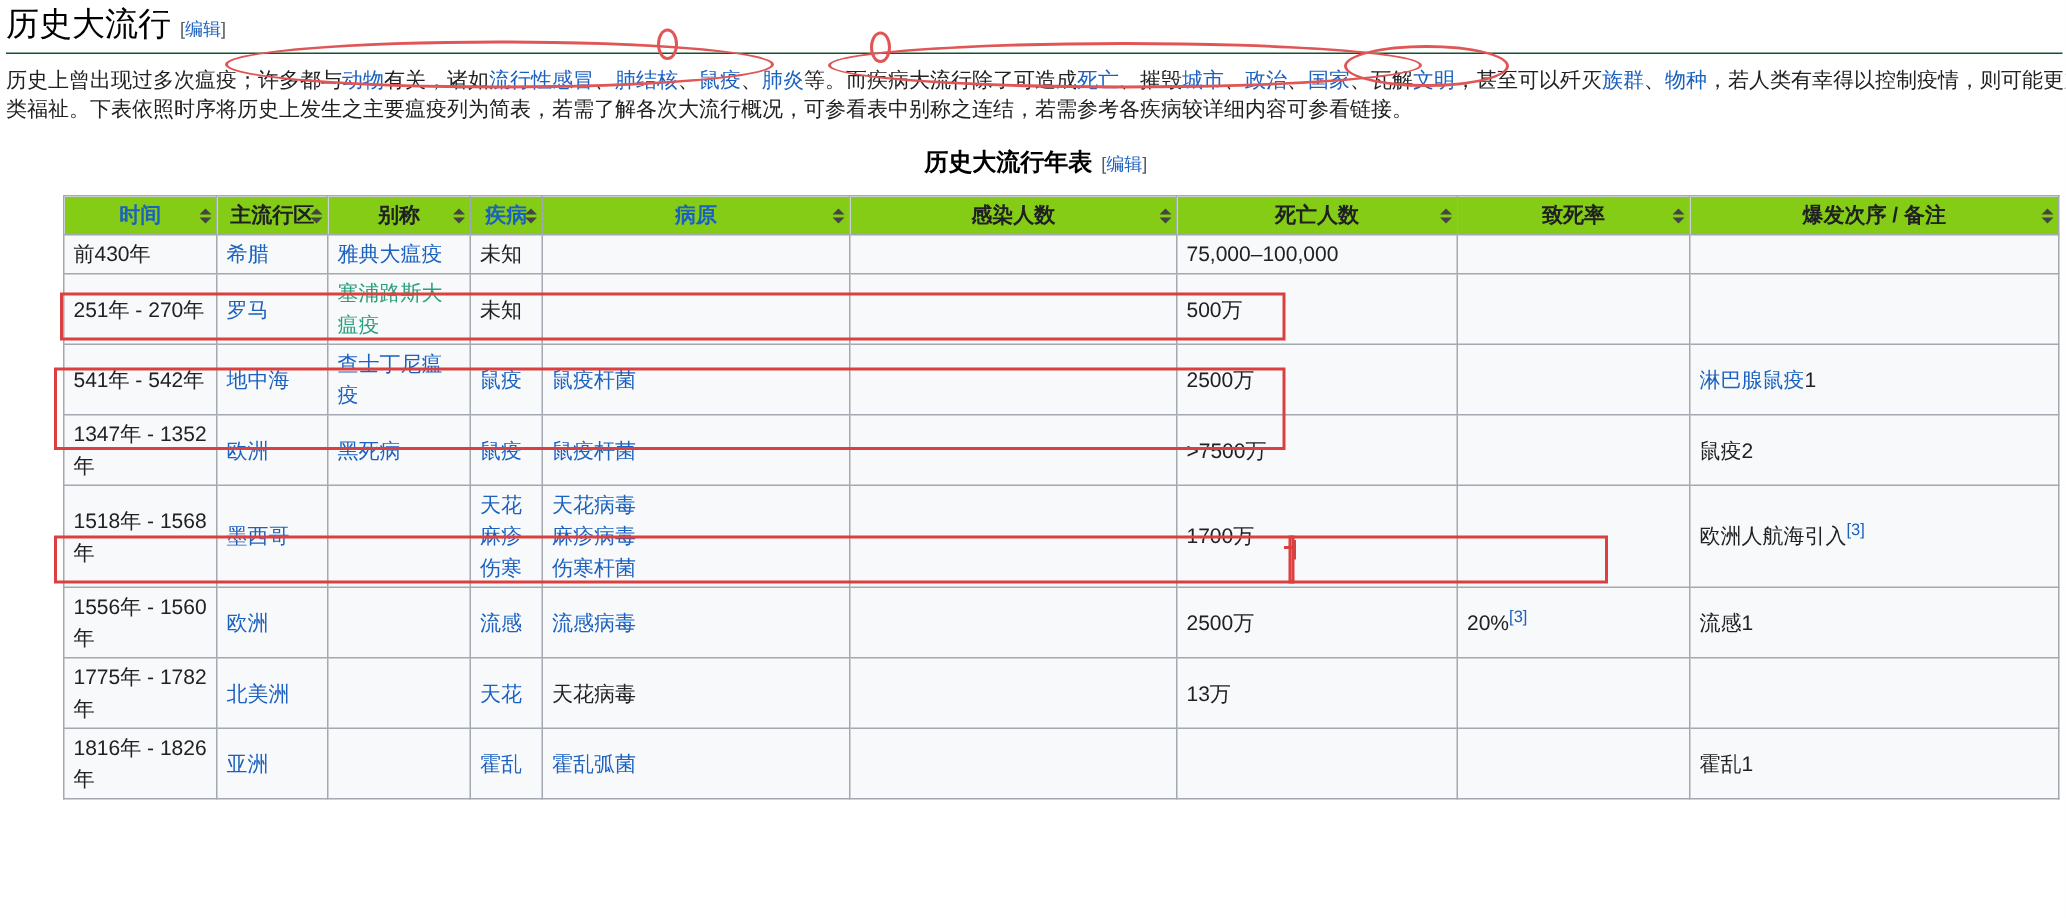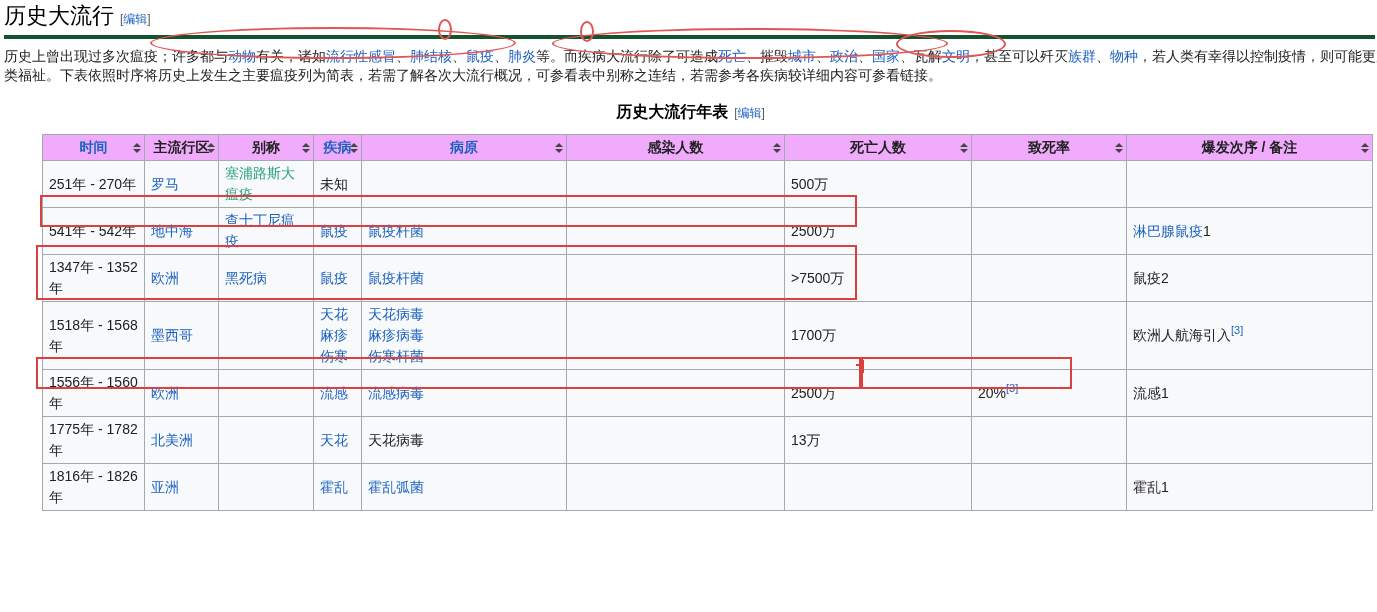--- a/index.html
+++ b/index.html
@@ -6,21 +6,21 @@
   body{
     position:relative;
     width:1377px;height:612px;overflow:hidden;
     font-family:"Liberation Sans","DejaVu Sans",sans-serif;
     font-size:14px;color:#202122;
   }
   .content{padding-left:4px;}
   h1.page-title{
     margin:0;padding:3px 0 3px 0;
     font-size:22px;font-weight:400;color:#000;
-    border-bottom:4px solid #14532d;
+    border-bottom:1px solid #14532d;
     width:1371px;line-height:26px;
   }
   .edit-section{font-size:12px;font-weight:400;margin-left:6px;white-space:nowrap;}
   .edit-bracket{color:#54595d;}
   a.edit-link,.k-link{color:#1b61c0;text-decoration:none;cursor:pointer;}
   .k-green{color:#2aa17e;cursor:pointer;}
   .k-plain{color:#202122;}
   sup.k-ref{color:#1b61c0;font-size:11px;line-height:1;cursor:pointer;}
   .intro{margin-top:8px;}
   .intro-line{white-space:nowrap;overflow:hidden;line-height:19px;width:1373px;}
@@ -34,21 +34,21 @@
   }
   .pandemic-table th,.pandemic-table td{
     border:1px solid #a2a9b1;
     padding:2px 6px;
     box-sizing:border-box;
     vertical-align:middle;
     text-align:left;
     overflow:hidden;
   }
   .pandemic-table th{
-    background:#f0abfc;
+    background:#84cc16;
     text-align:center;
     font-weight:700;
     height:26px;
     position:relative;
     cursor:pointer;
   }
   .pandemic-table td{height:25px;line-height:21px;}
   .sort{
     position:absolute;right:3px;top:50%;
     transform:translateY(-50%);
@@ -123,20 +123,31 @@
               <i class="dn"></i>
             </span></th>
           <th><span class="k-plain">爆发次序 / 备注</span><span class="sort">
               <i class="up"></i>
               <i class="dn"></i>
             </span></th>
         </tr>
     </thead>
     <tbody>
         <tr>
+          <td><span class="k-plain">前430年</span></td>
+          <td><span class="k-link">希腊</span></td>
+          <td><span class="k-link">雅典大瘟疫</span></td>
+          <td><span class="k-plain">未知</span></td>
+          <td></td>
+          <td></td>
+          <td><span class="k-plain">75,000–100,000</span></td>
+          <td></td>
+          <td></td>
+        </tr>
+        <tr>
           <td><span class="k-plain">251年 - 270年</span></td>
           <td><span class="k-link">罗马</span></td>
           <td><span class="k-green">塞浦路斯大瘟疫</span></td>
           <td><span class="k-plain">未知</span></td>
           <td></td>
           <td></td>
           <td><span class="k-plain">500万</span></td>
           <td></td>
           <td></td>
         </tr>

